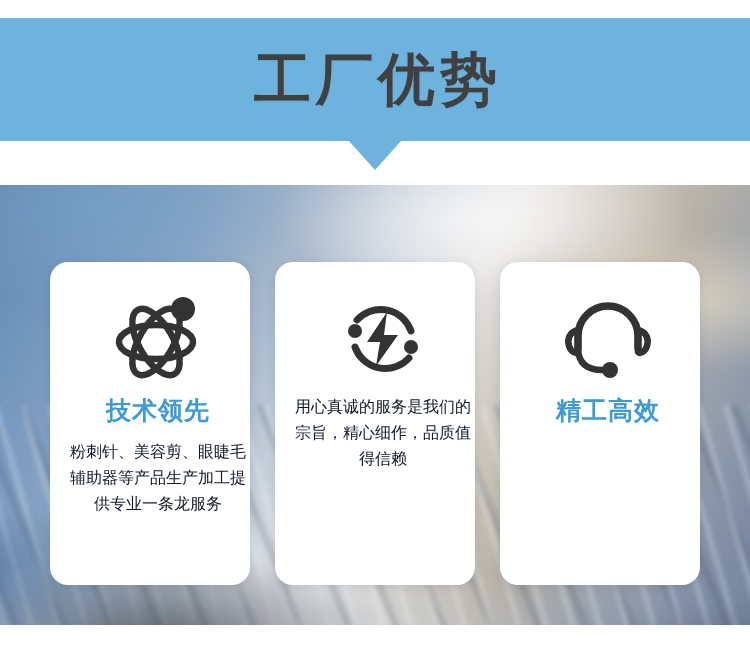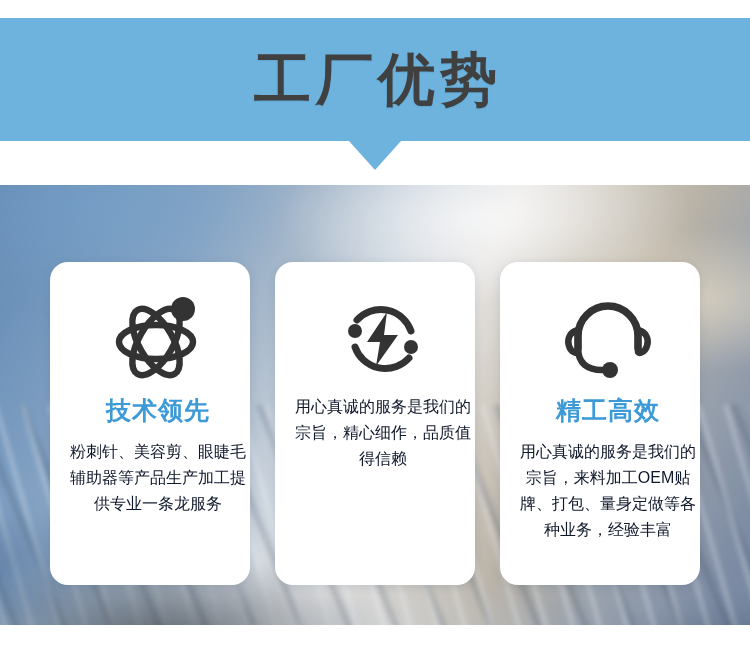--- a/index.html
+++ b/index.html
@@ -240,17 +240,16 @@
       <div class="card-icon">
         <svg width="96" height="96" viewBox="0 0 96 96" aria-hidden="true">
           <path d="M18 58 L18 46 A30 30 0 0 1 78 46 L78 58" fill="none" stroke="#333333" stroke-width="7.5" stroke-linecap="round"></path>
           <path d="M18 40 C9 42 7 50 9 56 C11 62 16 64 18 62 Z" fill="none" stroke="#333333" stroke-width="6.5" stroke-linejoin="round"></path>
           <path d="M78 40 C87 42 89 50 87 56 C85 62 80 64 78 62 Z" fill="none" stroke="#333333" stroke-width="6.5" stroke-linejoin="round"></path>
           <path d="M18 58 C18 74 28 80 42 80" fill="none" stroke="#333333" stroke-width="6.5" stroke-linecap="round"></path>
           <circle cx="50" cy="80" r="8" fill="#333333"></circle>
         </svg>
       </div>
       <div class="card-title">精工高效</div>
-      <div class="card-desc">用心真诚的服务是我们的宗旨，来料加工OEM贴牌、打包、量身定做等各种业务，经验丰富</div>
     </div>
 
   </div>
 </div>
 
 </body></html>

